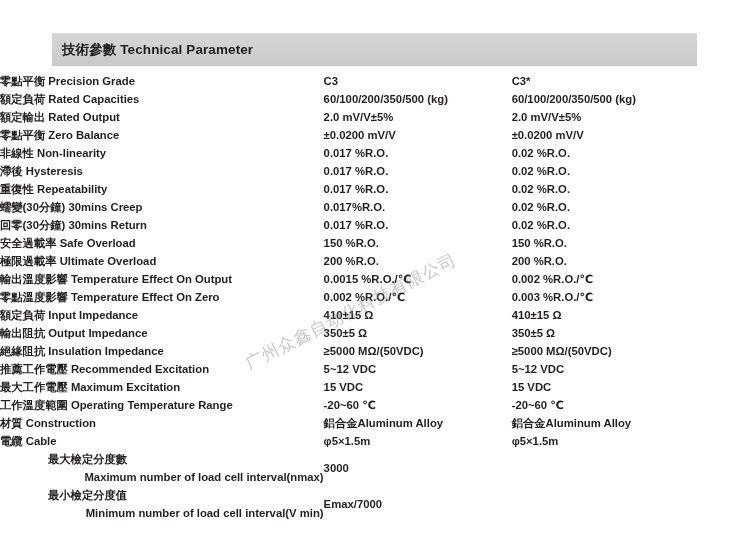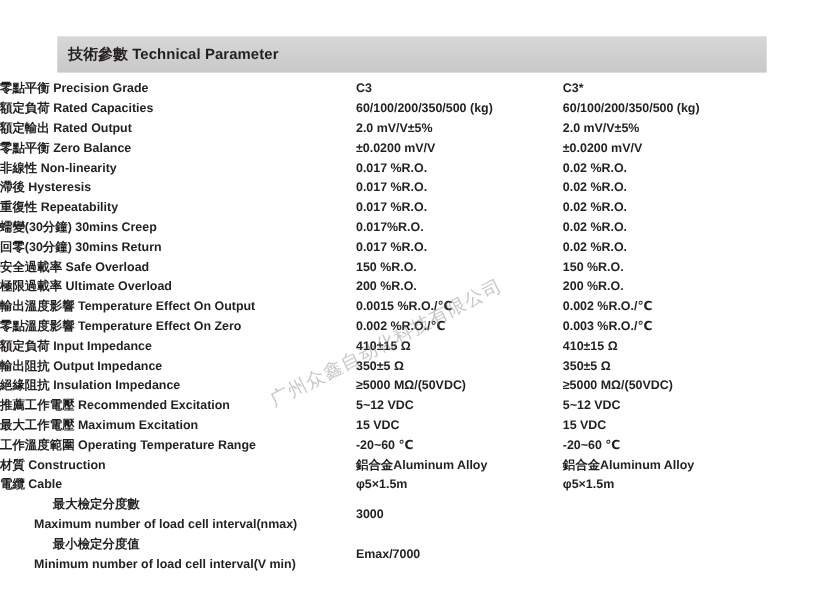--- a/index.html
+++ b/index.html
@@ -75,20 +75,21 @@
   }
 
   tr.row-std td { height: 18px; }
   tr.row-tall td { height: 27px; }
 
   .lbl-cn {
     font-weight: bold;
   }
   .lbl-en {
     font-weight: bold;
+    text-align: right;
   }
   .lbl-two-line {
     white-space: normal;
     line-height: 13.5px;
   }
   .lbl-two-line .lbl-cn { display: block; margin-left: 48px; }
   .lbl-two-line .lbl-en { display: block; margin-left: 31px; }
 
   
   #watermark {

